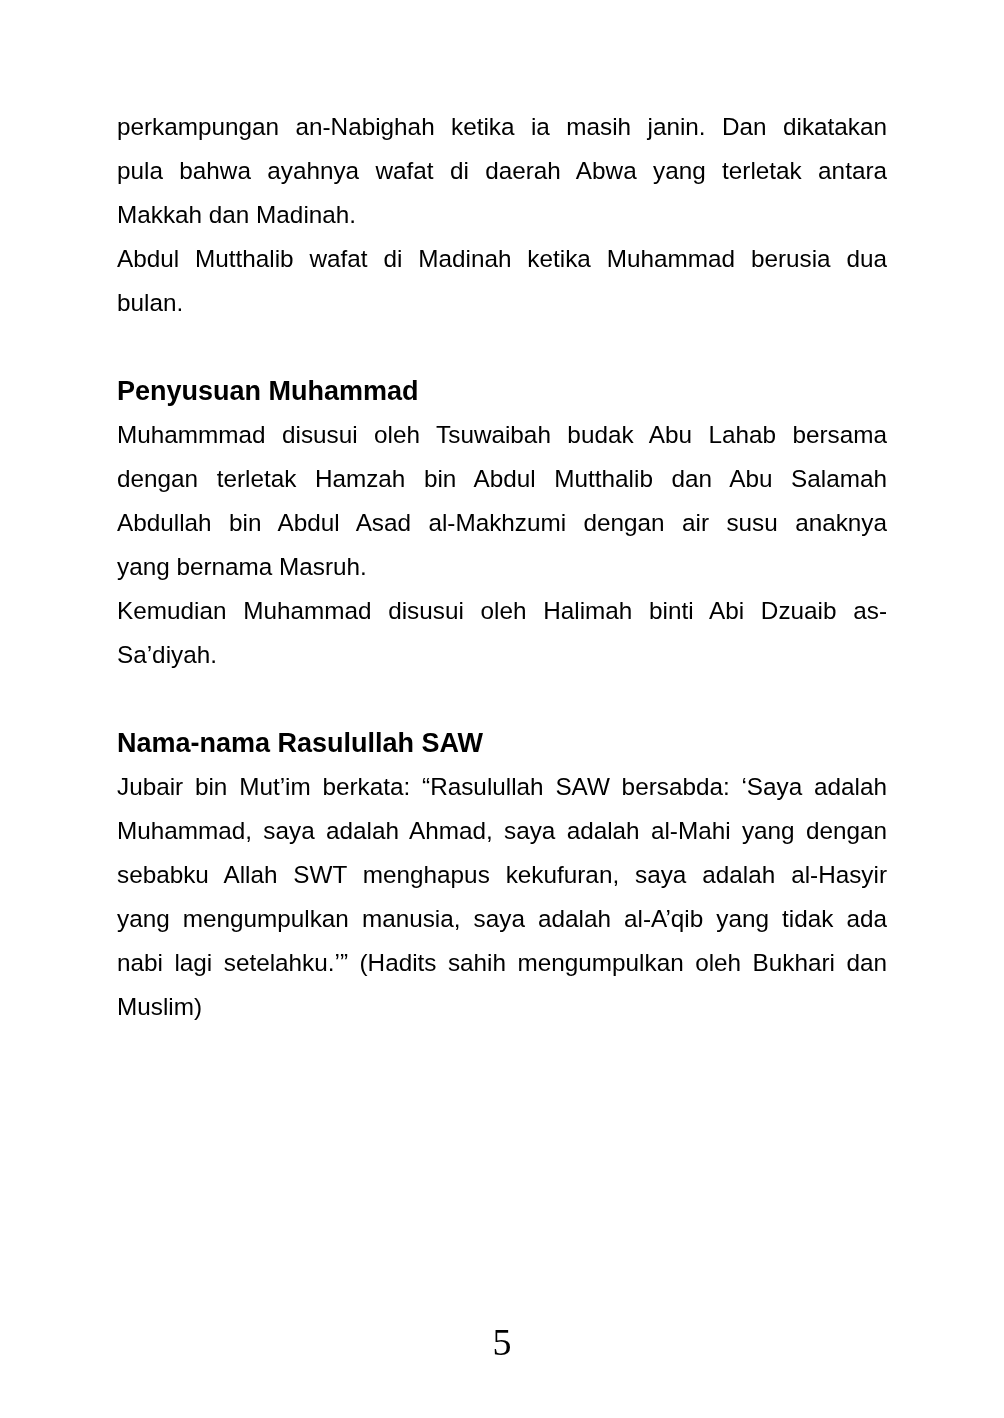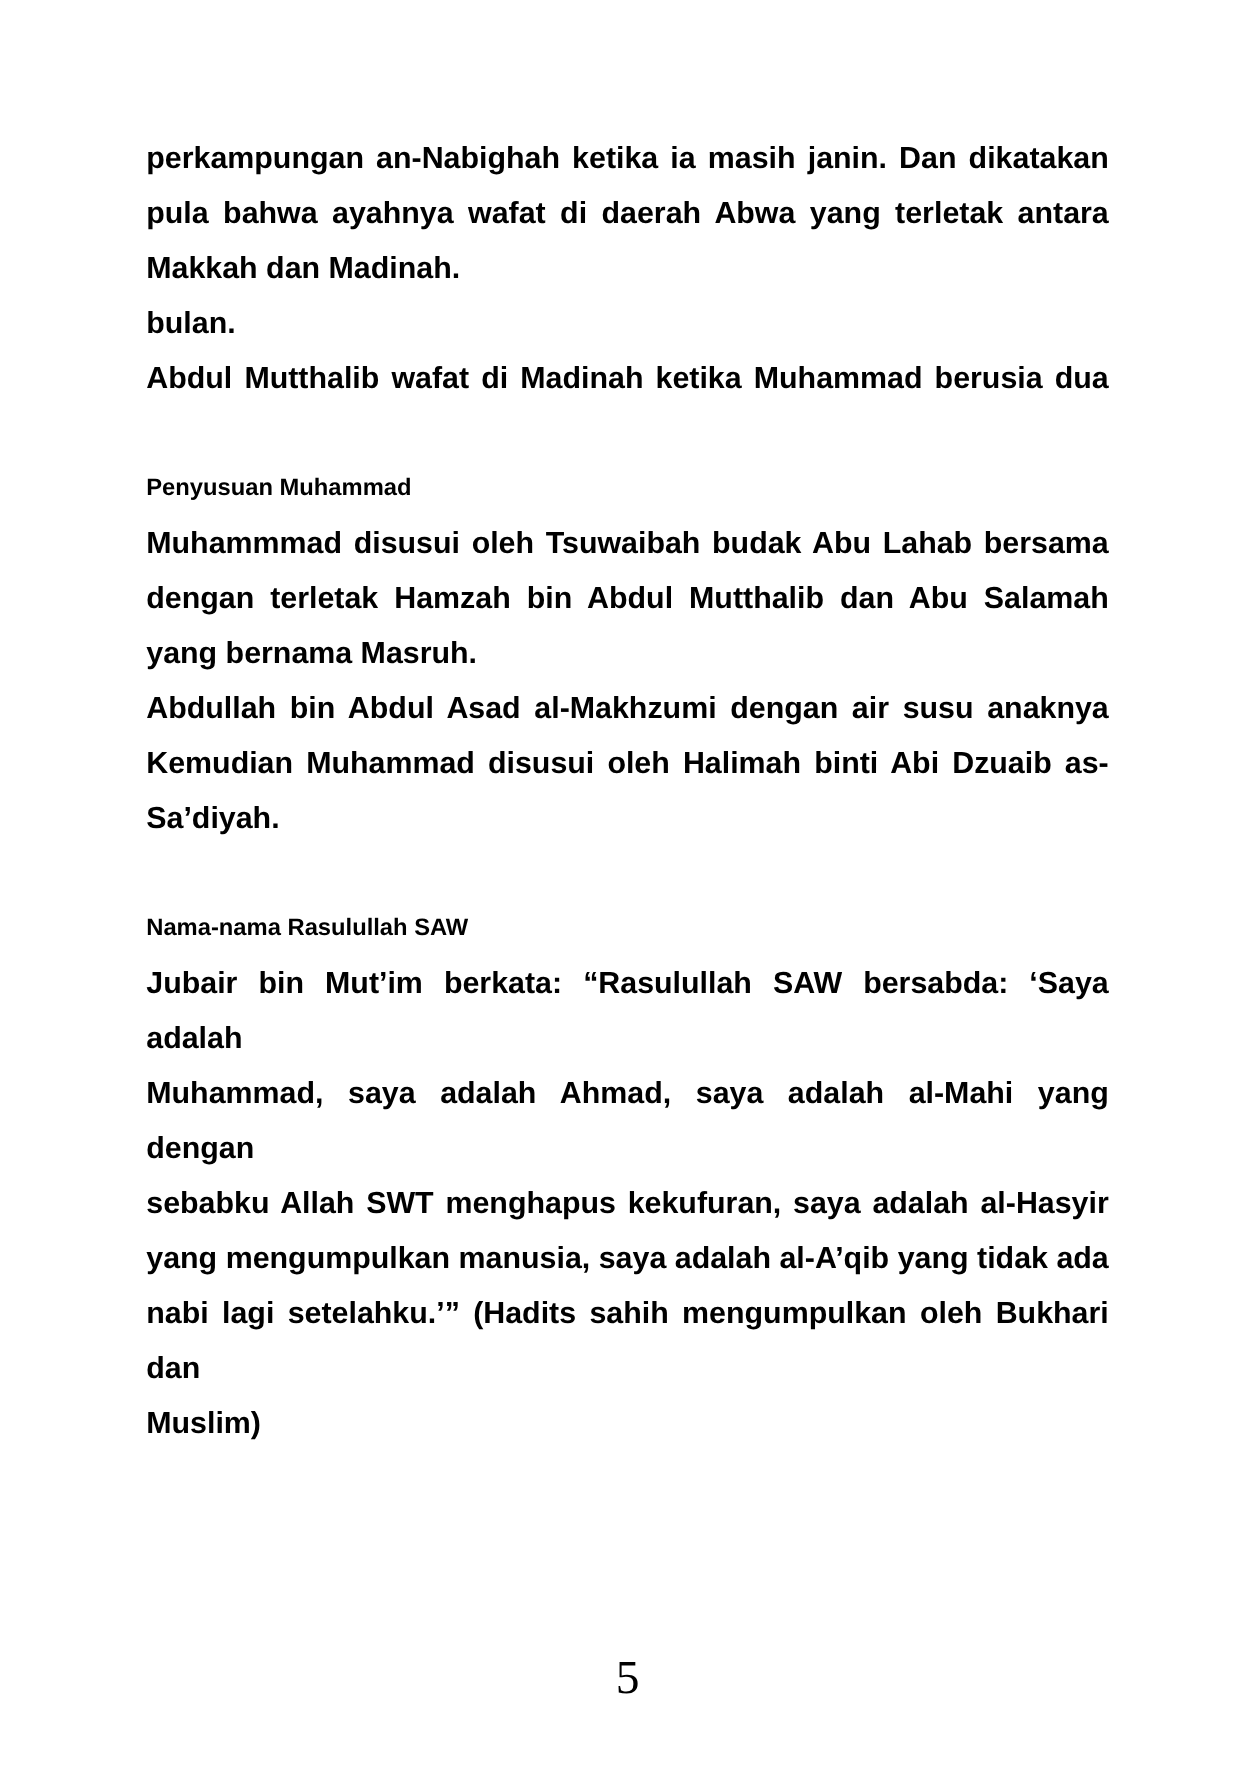--- a/index.html
+++ b/index.html
@@ -19,25 +19,24 @@
   .content {
     position: absolute;
     left: 117px;
     top: 105px;
     width: 770px;
     font-size: 24.3px;
     line-height: 44px;
   }
   .content p.paragraph {
     margin: 0;
-    font-weight: bold;
   }
   .content h2.heading {
     margin: 44px 0 0 0;
-    font-size: 19px;
+    font-size: 27px;
     line-height: 44px;
     font-weight: 700;
   }
   .line {
     display: block;
     text-align: justify;
     text-align-last: justify;
     white-space: normal;
   }
   .line.last {
@@ -62,31 +61,31 @@
 <body>
 
 <div class="page">
   <div class="content" id="content">
       <p class="paragraph">
         <span class="line">perkampungan an-Nabighah ketika ia masih janin. Dan dikatakan</span>
         <span class="line">pula bahwa ayahnya wafat di daerah Abwa yang terletak antara</span>
         <span class="line last">Makkah dan Madinah.</span>
       </p>
       <p class="paragraph">
+        <span class="line">Abdul Mutthalib wafat di Madinah ketika Muhammad berusia dua</span>
         <span class="line last">bulan.</span>
-        <span class="line">Abdul Mutthalib wafat di Madinah ketika Muhammad berusia dua</span>
       </p>
       <h2 class="heading">
         <span class="line last">Penyusuan Muhammad</span>
       </h2>
       <p class="paragraph">
         <span class="line">Muhammmad disusui oleh Tsuwaibah budak Abu Lahab bersama</span>
         <span class="line">dengan terletak Hamzah bin Abdul Mutthalib dan Abu Salamah</span>
+        <span class="line">Abdullah bin Abdul Asad al-Makhzumi dengan air susu anaknya</span>
         <span class="line last">yang bernama Masruh.</span>
-        <span class="line">Abdullah bin Abdul Asad al-Makhzumi dengan air susu anaknya</span>
       </p>
       <p class="paragraph">
         <span class="line">Kemudian Muhammad disusui oleh Halimah binti Abi Dzuaib as-</span>
         <span class="line last">Sa’diyah.</span>
       </p>
       <h2 class="heading">
         <span class="line last">Nama-nama Rasulullah SAW</span>
       </h2>
       <p class="paragraph">
         <span class="line">Jubair bin Mut’im berkata: “Rasulullah SAW bersabda: ‘Saya adalah</span>

